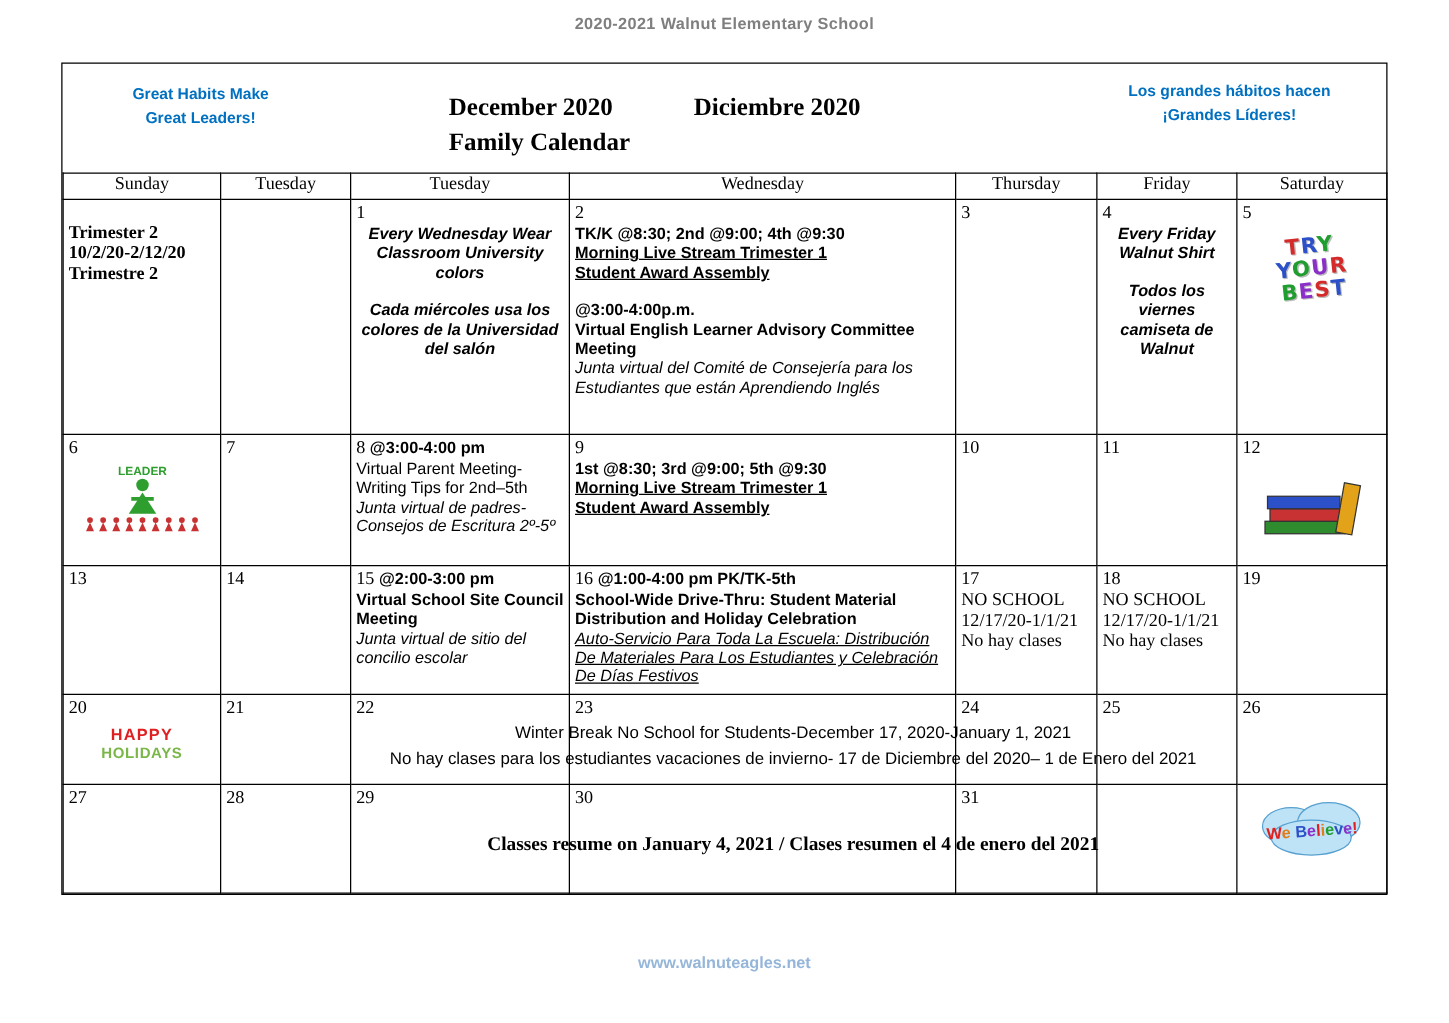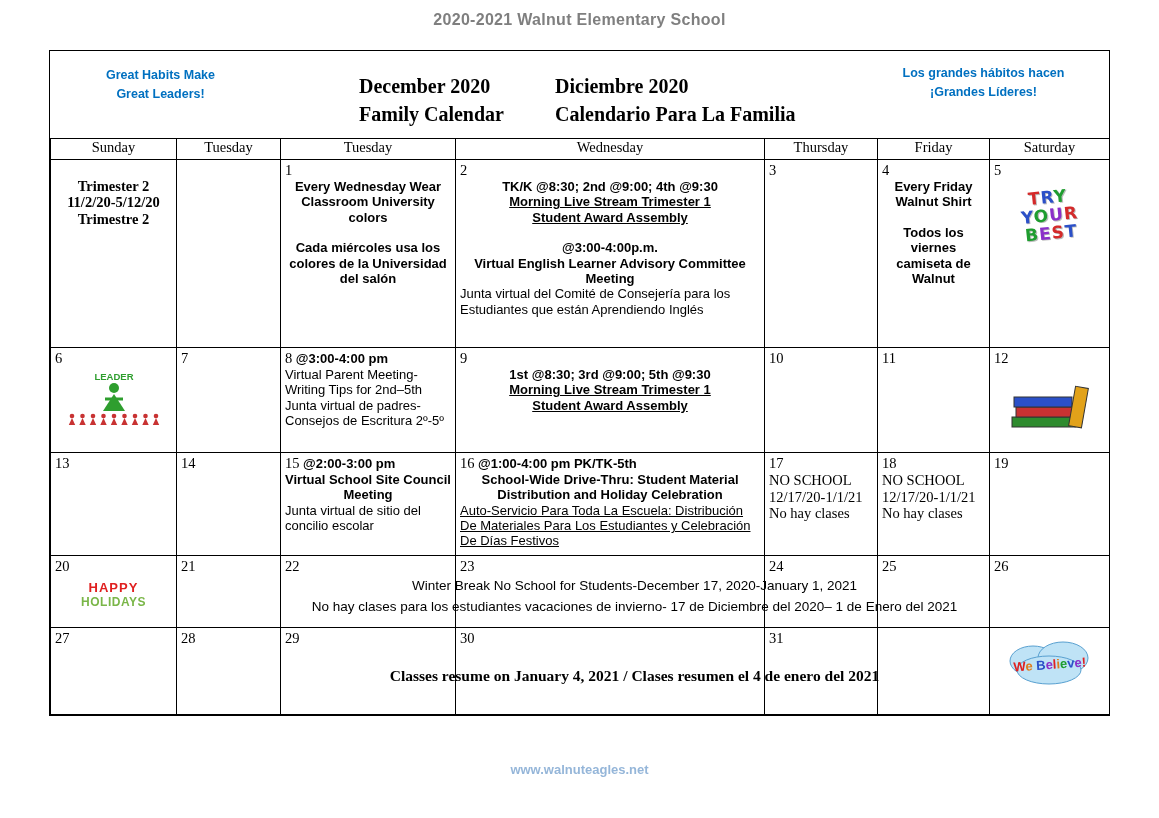--- a/index.html
+++ b/index.html
@@ -3,21 +3,21 @@
 <meta charset="utf-8">
 <style>
   * { box-sizing: border-box; }
   html,body { margin:0; padding:0; background:#ffffff; }
   body {
     width:1159px; height:818px; position:relative;
     font-family:"Liberation Sans", sans-serif; color:#000;
   }
   .page-title {
     text-align:center; color:#7f7f7f; font-weight:bold;
-    font-size:16px; padding-top:11px; letter-spacing:.3px;
+    font-size:13px; padding-top:11px; letter-spacing:.3px;
   }
   .calendar {
     position:absolute; left:49px; top:50px; width:1061px;
     border:1px solid #000; background:#fff;
   }
   
   .cal-header { display:flex; height:87px; padding:0 8px;gap:16px; }
   .motto { color:#0070C0; font-weight:bold; font-size:12.5px; text-align:center; line-height:1.55; padding-top:15px; }
   .motto.left  { width:205px; }
   .motto.right { margin-left:auto; width:235px; padding-top:13px; }
@@ -34,22 +34,22 @@
   tbody tr:nth-child(1) { height:188px; }
   tbody tr:nth-child(2) { height:105px; }
   tbody tr:nth-child(3) { height:103px; }
   tbody tr:nth-child(4) { height:72px;  }
   tbody tr:nth-child(5) { height:87px;  }
   .ta-center { text-align:center; }
   .num-line { text-align:left; line-height:17px; }
   .day-num { font-family:"Liberation Serif", serif; font-size:14.5px; }
   .suffix { font-weight:bold; font-size:13px; }
   .blk { font-size:13px; line-height:1.18; }
-  .b { font-weight:bold;text-align:center; }
-  .i { }
+  .b { font-weight:bold; }
+  .i { font-style:italic; }
   .u { text-decoration:underline; }
   .sf { font-family:"Liberation Serif", serif; font-size:14.5px; line-height:1.15; }
   
   .overlay { position:absolute; left:110px; right:0; text-align:center; pointer-events:none; }
   .overlay.winter { top:524px; font-size:13.5px; line-height:21px; }
   .overlay.resume {
     top:616px; font-family:Liberation Serif, serif;
     font-weight:bold; font-size:15.5px;
   }
   
@@ -82,21 +82,20 @@
       <div class="motto left">
         <div>Great Habits Make</div>
         <div>Great Leaders!</div>
       </div>
       <div class="cal-title en">
         <div>December 2020</div>
         <div>Family Calendar</div>
       </div>
       <div class="cal-title es">
         <div>Diciembre 2020</div>
-        <div>Calendario Para La Familia</div>
       </div>
       <div class="motto right">
         <div>Los grandes hábitos hacen</div>
         <div>¡Grandes Líderes!</div>
       </div>
     </div>
 
     <table>
       <colgroup>
         <col style="width:126px">
@@ -116,21 +115,21 @@
             <th>Thursday</th>
             <th>Friday</th>
             <th>Saturday</th>
           </tr>
       </thead>
       <tbody>
           <tr>
             <td>
               <div class="blk sf b">&nbsp;</div>
               <div class="blk sf b">Trimester 2</div>
-              <div class="blk sf b">11/2/20-5/12/20</div>
+              <div class="blk sf b">10/2/20-2/12/20</div>
               <div class="blk sf b">Trimestre 2</div>
             </td>
             <td></td>
             <td class="ta-center">
               <div class="num-line"><span class="day-num">1</span></div>
               <div class="blk b i">Every Wednesday Wear Classroom University colors</div>
               <div class="blk b i">&nbsp;</div>
               <div class="blk b i">Cada miércoles usa los colores de la Universidad del salón</div>
             </td>
             <td>

